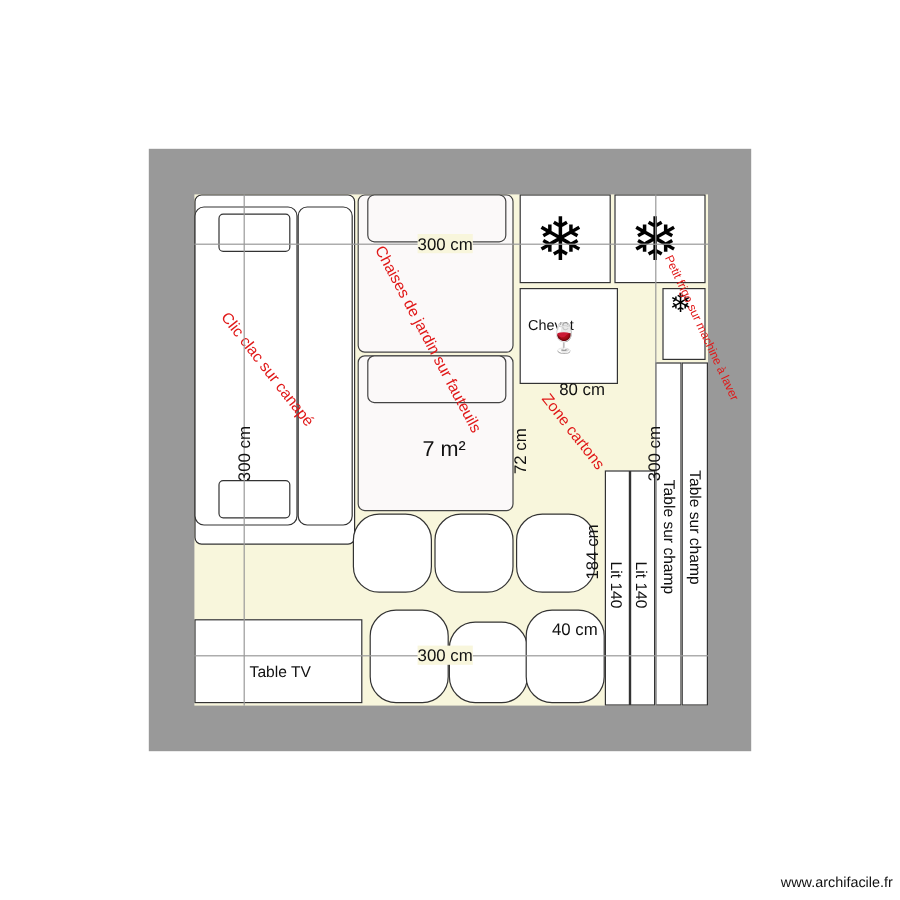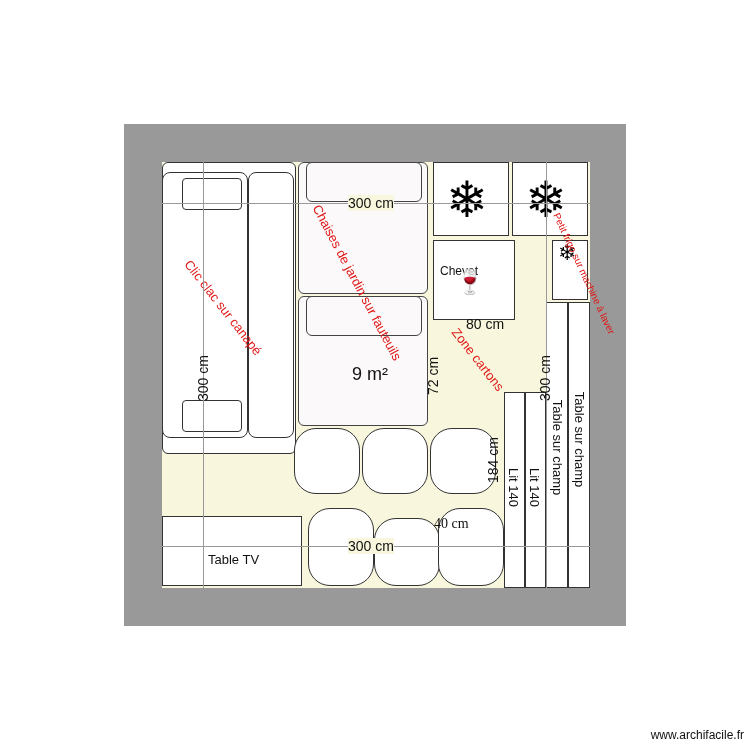--- a/index.html
+++ b/index.html
@@ -25,21 +25,21 @@
 <div class="abs obj" style="left:248px;top:172px;width:46px;height:266px;border-radius:8px;"></div>
 <div class="abs obj" style="left:182px;top:178px;width:60px;height:32px;border-radius:4px;"></div>
 <div class="abs obj" style="left:182px;top:400px;width:60px;height:32px;border-radius:4px;"></div>
 <div class="lbl red" style="left:165px;top:300px;font-size:13px;transform:rotate(52deg);">Clic clac sur canapé</div>
 
 <div class="abs objsoft" style="left:298px;top:162px;width:130px;height:132px;"></div>
 <div class="abs objsoft" style="left:306px;top:162px;width:116px;height:40px;"></div>
 <div class="abs objsoft" style="left:298px;top:296px;width:130px;height:130px;"></div>
 <div class="abs objsoft" style="left:306px;top:296px;width:116px;height:40px;"></div>
 <div class="lbl red" style="left:270px;top:275px;font-size:13px;transform:rotate(62deg);">Chaises de jardin sur fauteuils</div>
-<div class="lbl" style="left:352px;top:364px;font-size:18px;">9 m²</div>
+<div class="lbl" style="left:352px;top:364px;font-size:18px;">7 m²</div>
 
 <div class="abs obj" style="left:433px;top:162px;width:76px;height:74px;"></div>
 <div class="abs" style="left:446px;top:170px;font-size:50px;line-height:60px;">❄</div>
 <div class="abs obj" style="left:512px;top:162px;width:76px;height:74px;"></div>
 <div class="abs" style="left:525px;top:170px;font-size:50px;line-height:60px;">❄</div>
 
 <div class="abs obj" style="left:433px;top:240px;width:82px;height:80px;"></div>
 <div class="lbl" style="left:440px;top:264px;font-size:12px;">Chevet</div>
 <div class="abs" style="left:455px;top:268px;font-size:24px;">🍷</div>
 
@@ -72,15 +72,15 @@
 <div class="abs dim" style="left:162px;top:546px;width:428px;height:1px;"></div>
 <div class="abs dim" style="left:203px;top:162px;width:1px;height:426px;"></div>
 <div class="abs dim" style="left:546px;top:162px;width:1px;height:426px;"></div>
 <div class="lbl" style="left:348px;top:195px;font-size:14px;background:#f8f6dc;">300 cm</div>
 <div class="lbl" style="left:348px;top:538px;font-size:14px;background:#f8f6dc;">300 cm</div>
 <div class="lbl" style="left:180px;top:370px;font-size:14px;transform:rotate(-90deg);">300 cm</div>
 <div class="lbl" style="left:522px;top:370px;font-size:14px;transform:rotate(-90deg);">300 cm</div>
 <div class="lbl" style="left:466px;top:316px;font-size:14px;">80 cm</div>
 <div class="lbl" style="left:470px;top:452px;font-size:14px;transform:rotate(-90deg);">184 cm</div>
 <div class="lbl" style="left:414px;top:368px;font-size:14px;transform:rotate(-90deg);">72 cm</div>
-<div class="lbl" style="left:434px;top:516px;font-size:14px;font-family:Liberation Serif, serif;">40 cm</div>
+<div class="lbl" style="left:460px;top:516px;font-size:14px;">40 cm</div>
 
 <div class="footer">www.archifacile.fr</div>
 
 </body></html>

